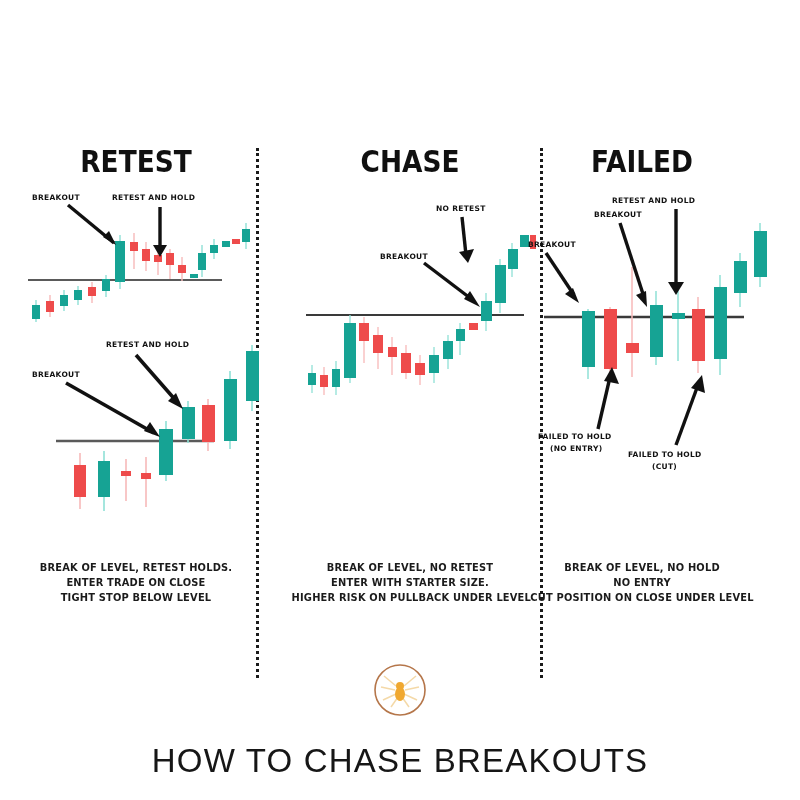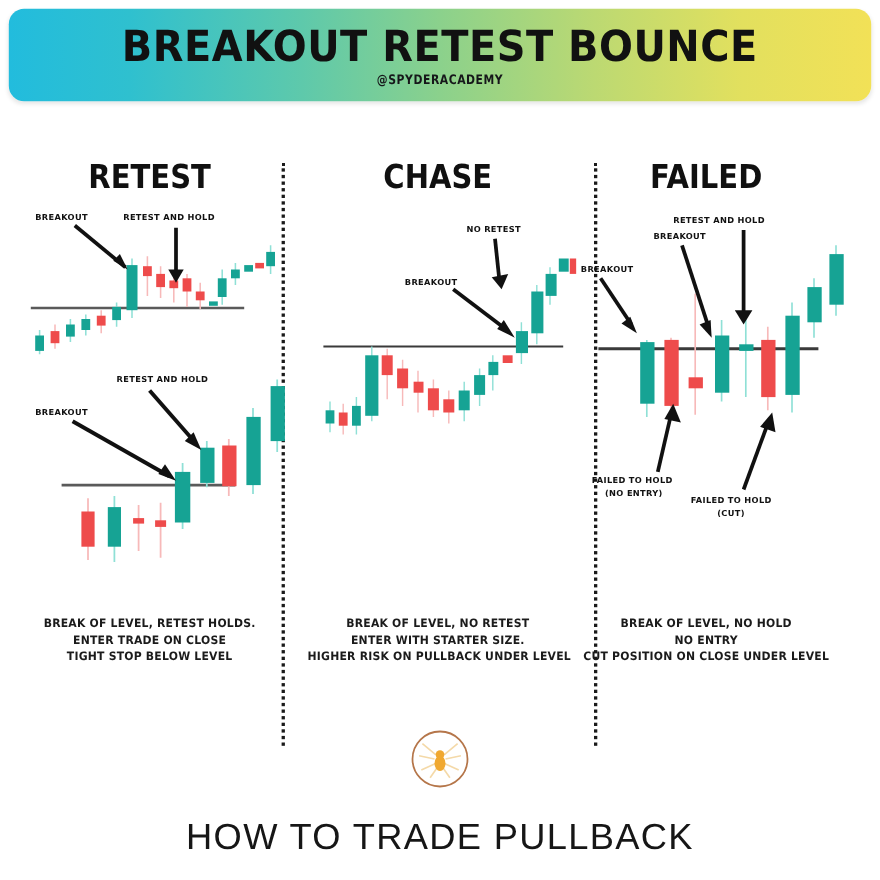--- a/index.html
+++ b/index.html
@@ -37,21 +37,21 @@
     letter-spacing:.6px;
     color:#16171a;
     transform:scaleX(.82);
     line-height:1;
   }
 
   
   .columns{position:absolute;left:0;top:130px;width:744px;height:490px;}
   .col{position:absolute;top:0;width:252px;height:490px;}
   .col-1{left:10px;}
-  .col-2{left:272px;}
+  .col-2{left:284px;}
   .col-3{left:516px;}
 
   .divider{
     position:absolute;top:148px;width:0;height:530px;
     border-left:3px dotted #1a1a1a;
   }
   .div-1{left:256px;}
   .div-2{left:540px;}
 
   .col-title{
@@ -93,24 +93,20 @@
     font-size:33px;
     letter-spacing:1.2px;
     color:#161616;
   }
 </style>
 </head>
 <body>
 
 <div class="page">
 
-  <div class="header">
-    <div class="header-title">BREAKOUT RETEST BOUNCE</div>
-    <div class="header-handle">@SPYDERACADEMY</div>
-  </div>
 
   <div class="divider div-1"></div>
   <div class="divider div-2"></div>
 
   <div class="columns">
 
     <div class="col col-1">
       <div class="col-title">RETEST</div>
 
       <div class="chart" style="margin-top:8px;">
@@ -344,15 +340,15 @@
         <path d="M32 24 L44 14"></path>
           <path d="M33 28 L47 25"></path>
         <path d="M32 32 L45 38"></path>
           <path d="M30 35 L37 45"></path>
       </g>
       <ellipse cx="28" cy="24" rx="4" ry="4" fill="#F0A830"></ellipse>
       <ellipse cx="28" cy="32" rx="5" ry="7" fill="#F0A830"></ellipse>
     </svg>
   </div>
 
-  <div class="footer-title">HOW TO TRADE PULLBACK</div>
+  <div class="footer-title">HOW TO CHASE BREAKOUTS</div>
 
 </div>
 
 </body></html>

